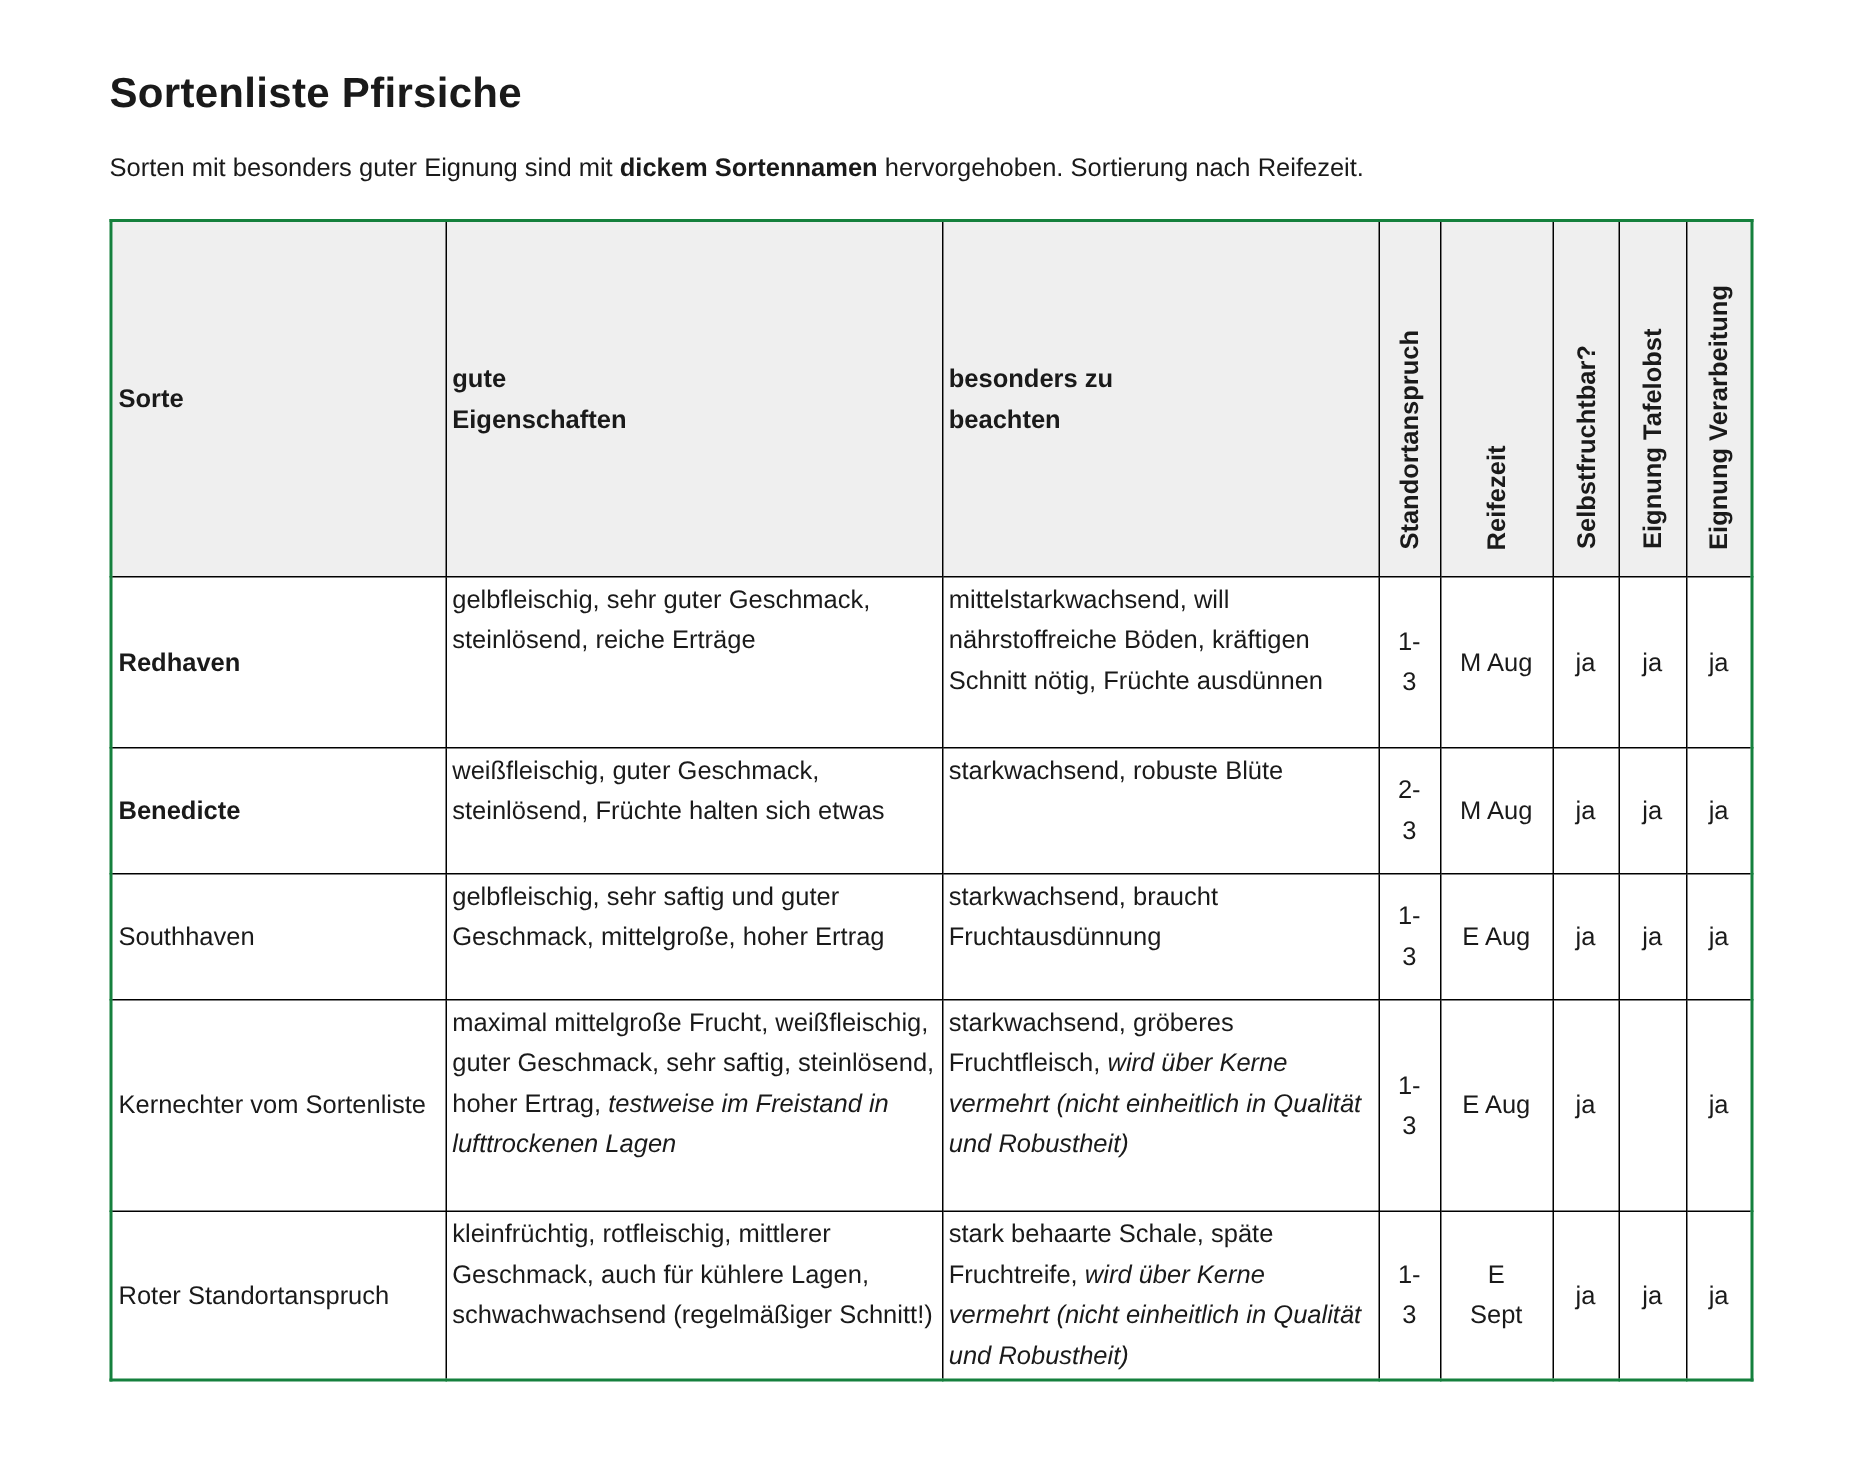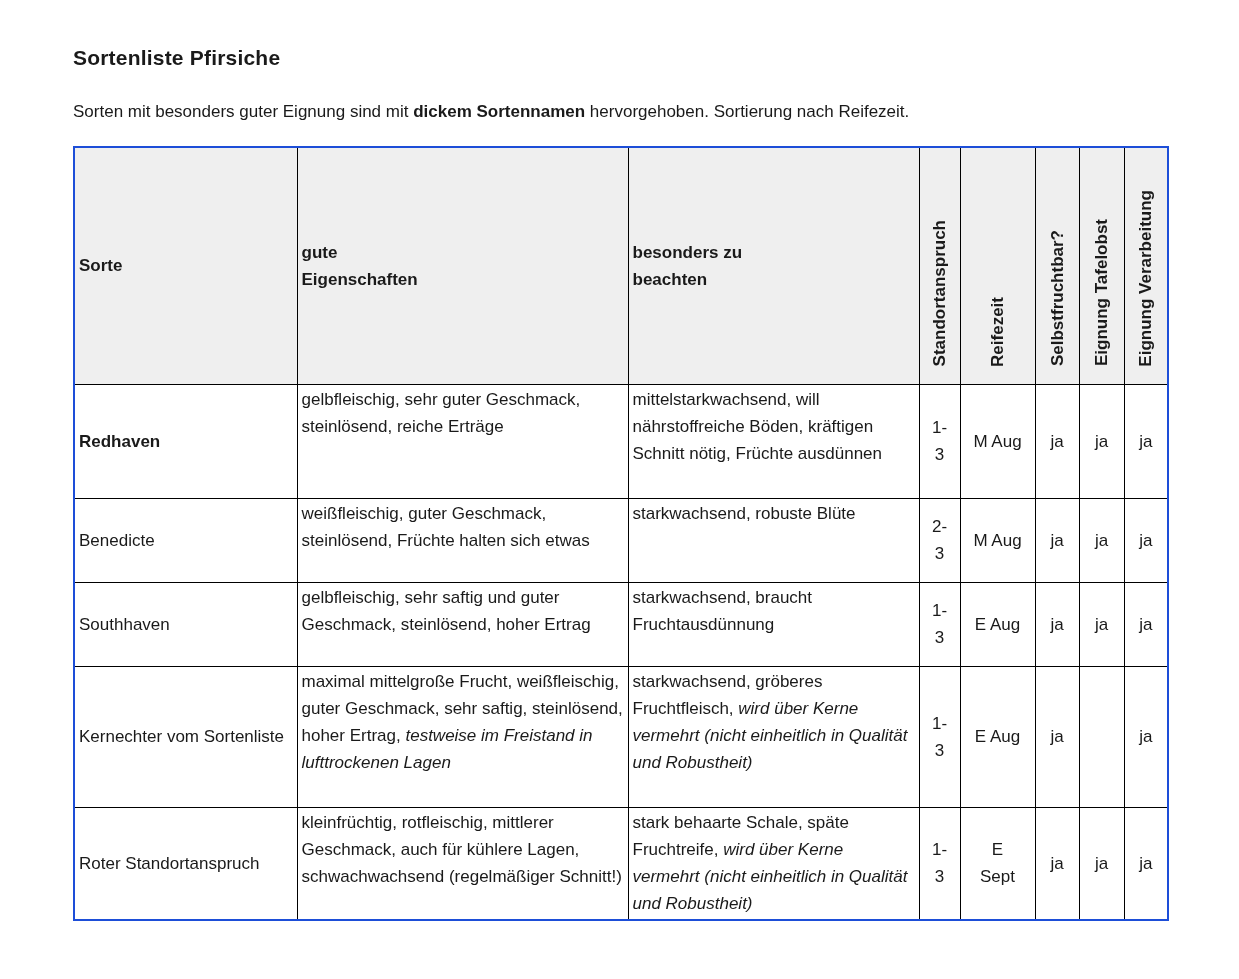--- a/index.html
+++ b/index.html
@@ -3,32 +3,32 @@
 <meta charset="utf-8">
 <style>
   html,body { margin:0; padding:0; }
   body {
     width:1239px; height:979px; background:#ffffff;
     font-family:"Liberation Sans", sans-serif; color:#1a1a1a;
     position:relative; overflow:hidden;
   }
   .title {
     position:absolute; left:73px; top:46px;
-    font-size:21px; font-weight:bold; letter-spacing:.2px;
+    font-size:28px; font-weight:bold; letter-spacing:.2px;
   }
   .intro {
     position:absolute; left:73px; top:102px;
     font-size:17px; white-space:nowrap;
   }
   .intro b { font-weight:bold;margin-top:20px; }
 
   table.sorten {
     position:absolute; left:73px; top:146px;
     border-collapse:collapse; table-layout:fixed;
-    border:2px solid #1d4ed8;
+    border:2px solid #15803d;
   }
   .sorten th, .sorten td {
     border:1px solid #000;
     font-size:17px; line-height:27px;
     padding:1px 4px;
     vertical-align:top; text-align:left;
     overflow:hidden;
   }
   .sorten th {
     background:#efefef; font-weight:bold;
@@ -85,33 +85,33 @@
       <td class="c-desc"><span>gelbfleischig, sehr guter Geschmack, steinlösend, reiche Erträge</span></td>
       <td class="c-desc"><span>mittelstarkwachsend, will nährstoffreiche Böden, kräftigen Schnitt nötig, Früchte ausdünnen</span></td>
       <td class="c-mid">1-3</td>
       <td class="c-mid">M Aug</td>
       <td class="c-mid">ja</td>
       <td class="c-mid">ja</td>
       <td class="c-mid">ja</td>
     </tr>
 
     <tr class="r1">
-      <td class="c-sorte" style="font-weight: normal;">Benedicte</td>
+      <td class="c-sorte" style="font-weight: bold;">Benedicte</td>
       <td class="c-desc"><span>weißfleischig, guter Geschmack, steinlösend, Früchte halten sich etwas</span></td>
       <td class="c-desc"><span>starkwachsend, robuste Blüte</span></td>
       <td class="c-mid">2-3</td>
       <td class="c-mid">M Aug</td>
       <td class="c-mid">ja</td>
       <td class="c-mid">ja</td>
       <td class="c-mid">ja</td>
     </tr>
 
     <tr class="r2">
       <td class="c-sorte" style="font-weight: normal;">Southhaven</td>
-      <td class="c-desc"><span>gelbfleischig, sehr saftig und guter Geschmack, steinlösend, hoher Ertrag</span></td>
+      <td class="c-desc"><span>gelbfleischig, sehr saftig und guter Geschmack, mittelgroße, hoher Ertrag</span></td>
       <td class="c-desc"><span>starkwachsend, braucht Fruchtausdünnung</span></td>
       <td class="c-mid">1-3</td>
       <td class="c-mid">E Aug</td>
       <td class="c-mid">ja</td>
       <td class="c-mid">ja</td>
       <td class="c-mid">ja</td>
     </tr>
 
     <tr class="r3">
       <td class="c-sorte">Kernechter vom Sortenliste</td>

